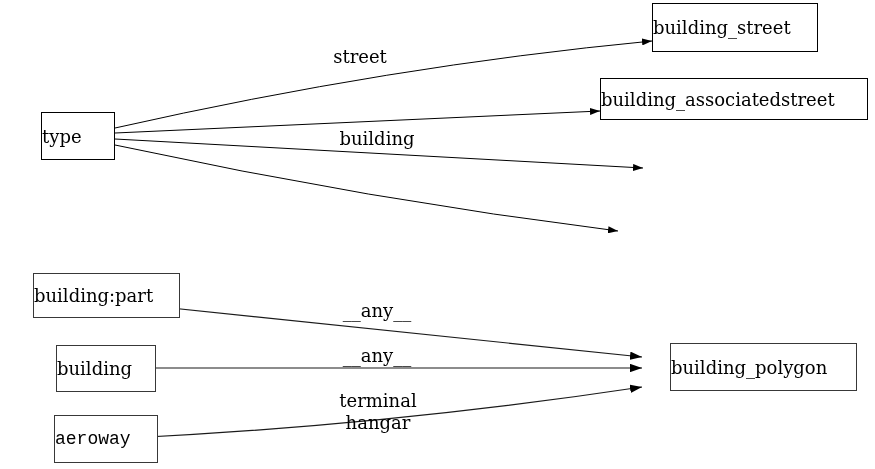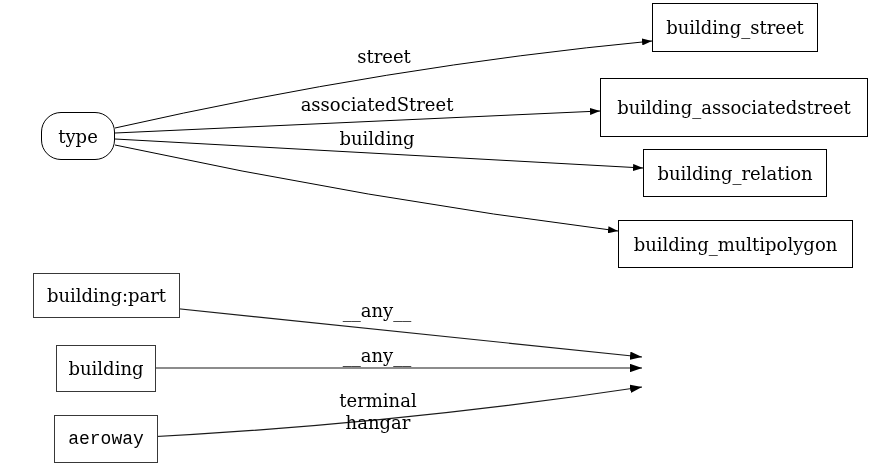--- a/index.html
+++ b/index.html
@@ -17,46 +17,46 @@
     left: 0; top: 0;
     width: 875px; height: 469px;
   }
   .node {
     position: absolute;
     box-sizing: border-box;
     background: #ffffff;
     border: 1px solid #000000;
     display: flex;
     align-items: center;
-    justify-content: center;
+    justify-content: flex-start;
     font-size: 18px;
     white-space: nowrap;
   }
   
   .pen2 { border: 1.5px solid #383838; margin-left: 28px; }
 
-  .n-type            { left: 41px;  top: 112px; width: 74px;  height: 48px; border-radius: 20px; }
+  .n-type            { left: 41px;  top: 112px; width: 74px;  height: 48px; }
   .n-street          { left: 652px; top: 3px;   width: 166px; height: 49px; }
-  .n-assocstreet     { left: 600px; top: 78px;  width: 268px; height: 59px; }
+  .n-assocstreet     { left: 600px; top: 78px;  width: 268px; height: 42px; }
   .n-relation        { left: 643px; top: 149px; width: 184px; height: 48px; }
   .n-multipolygon    { left: 618px; top: 220px; width: 235px; height: 48px; }
   .n-buildingpart    { left: 5px;   top: 273px; width: 147px; height: 45px; }
   .n-building        { left: 28px;  top: 345px; width: 100px; height: 47px; }
   .n-aeroway         { left: 26px;  top: 415px; width: 104px; height: 48px; font-family: Liberation Mono, monospace; }
   .n-polygon         { left: 642px; top: 343px; width: 187px; height: 48px; }
 
   .elabel {
     position: absolute;
     transform: translate(-50%, -50%);
     font-size: 18px;
     white-space: nowrap;
     line-height: 22px;
     text-align: center;
   }
-  .l-street       { left: 384px; top: 57px; }
+  .l-street       { left: 360px; top: 57px; }
   .l-assocstreet  { left: 377px; top: 105px; }
   .l-building     { left: 377px; top: 139px; }
   .l-multipolygon { left: 377px; top: 172px; }
   .l-any1         { left: 377px; top: 311px; }
   .l-any2         { left: 377px; top: 356px; }
   .l-terminal     { left: 378px; top: 392px; white-space: pre-line; margin-top: 20px; }
 </style>
 </head>
 <body>
 
@@ -79,37 +79,33 @@
 
   <div class="node n-type">
     <span>type</span>
   </div>
   <div class="node n-street">
     <span>building_street</span>
   </div>
   <div class="node n-assocstreet">
     <span>building_associatedstreet</span>
   </div>
-  <div class="node n-relation">
-    <span>building_relation</span>
-  </div>
-  <div class="node n-multipolygon">
-    <span>building_multipolygon</span>
-  </div>
   <div class="node n-buildingpart pen2">
     <span>building:part</span>
   </div>
   <div class="node n-building pen2">
     <span>building</span>
   </div>
   <div class="node n-aeroway pen2">
     <span>aeroway</span>
   </div>
+  <div class="node n-polygon pen2">
+    <span>building_polygon</span>
+  </div>
 
   <span class="elabel l-street">street</span>
-  <span class="elabel l-assocstreet">associatedStreet</span>
   <span class="elabel l-building">building</span>
   <span class="elabel l-any1">__any__</span>
   <span class="elabel l-any2">__any__</span>
   <span class="elabel l-terminal">terminal
 hangar</span>
 
 </div>
 
 </body></html>

